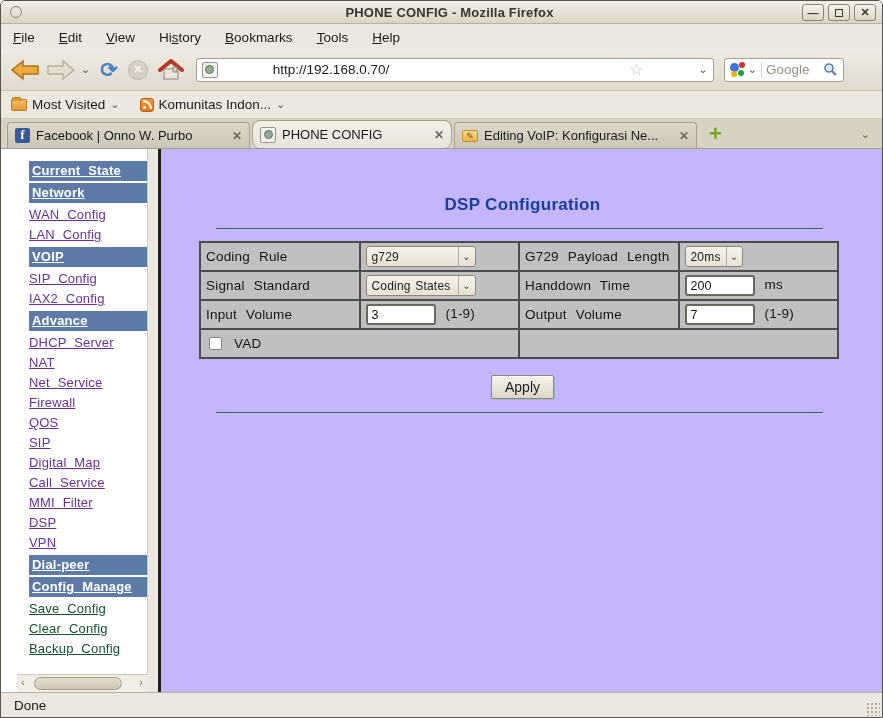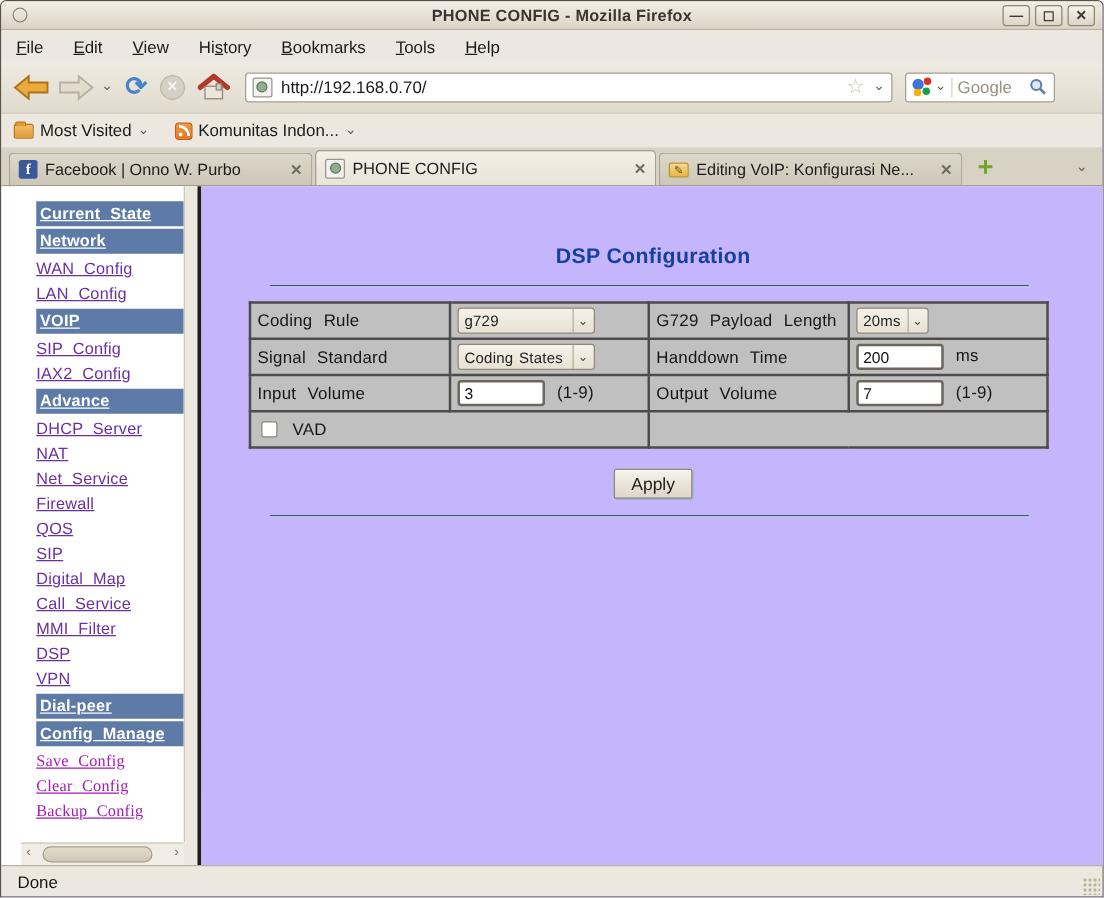--- a/index.html
+++ b/index.html
@@ -33,21 +33,21 @@
   .navbar { position:absolute; top:48px; left:0; width:100%; height:42px;
             background:linear-gradient(#efebe2,#e1dbce); border-bottom:1px solid #ccc5b5;
             display:flex; align-items:center; padding:0 8px; }
   .nav-ico { display:flex; align-items:center; justify-content:center; }
   .chev { font-size:11px; color:#5a554a; line-height:1; }
   .reload-ico { font-size:21px; font-weight:bold; color:#4984c9; margin:0 4px 0 10px; }
   .stop-ico { width:20px; height:20px; border-radius:50%; background:#d2ccc0;
               border:1px solid #b5ad9c; color:#faf8f4; font-size:11px; font-weight:bold;
               display:flex; align-items:center; justify-content:center; opacity:.8; margin:0 6px; }
   .urlbar { height:24px; background:#fff; border:1px solid #a79f8f; border-radius:3px;
-            display:flex; align-items:center; margin-left:12px; width:518px; padding:0 5px; }
+            display:flex; align-items:center; margin-left:12px; width:518px; padding:0 5px;gap:48px; }
   .fav { width:16px; height:16px; border:1px solid #9a9488; border-radius:2px; background:#f4f2ee;
          display:flex; align-items:center; justify-content:center; flex:none; }
   .fav-dot { width:9px; height:9px; border-radius:50%; background:#93ab93; border:1px solid #5d7a5d; }
   .url-text { flex:1; margin-left:7px; font-size:13.5px; color:#1b1a18; border:none; outline:none;
               background:transparent; font-family:inherit; }
   .star { color:#c6bfb0; font-size:16px; line-height:1; }
   .searchbox { height:24px; background:#fff; border:1px solid #a79f8f; border-radius:3px;
                display:flex; align-items:center; margin-left:10px; width:120px; padding:0 5px; }
   .gicon { width:15px; height:15px; position:relative; flex:none; }
   .gicon i { position:absolute; border-radius:50%; }
@@ -79,21 +79,21 @@
                     border:2px solid #fff; border-left:none; border-bottom:none;
                     border-radius:0 9px 0 0; }
 
   
   .tabbar { position:absolute; top:118px; left:0; width:100%; height:30px; background:#d8d2c5;
             border-bottom:1px solid #a39b8b; display:flex; align-items:flex-end;
             padding:0 6px; }
   .tab { height:26px; display:flex; align-items:center; border:1px solid #a89f8e;
          border-bottom:none; border-radius:4px 4px 0 0; padding:0 7px; margin-right:2px; }
   .tab.inactive { background:linear-gradient(#ded8cb,#ccc6b9); width:243px; }
-  .tab.active { background:linear-gradient(#f3efe7,#e9e4d9); width:273px; height:28px; }
+  .tab.active { background:linear-gradient(#f3efe7,#e9e4d9); width:200px; height:28px;border-radius:8px; }
   .tab-label { flex:1; font-size:13px; color:#1c1b19; white-space:nowrap; overflow:hidden;
                margin-left:6px; }
   .tab-close { color:#6e6a61; font-weight:bold; font-size:12px; margin-left:5px; }
   .fb-ico { width:15px; height:15px; background:#3b5998; border-radius:2px; color:#fff;
             font-weight:bold; font-size:12px; font-family:"Liberation Serif",serif;
             display:flex; align-items:center; justify-content:center; flex:none; }
   .edit-ico { width:16px; height:12px; background:linear-gradient(#f6da8a,#e8b548);
               border:1px solid #c09232; border-radius:2px; font-size:9px; line-height:11px;
               text-align:center; color:#6b511a; flex:none; }
   .newtab-btn { color:#74a528; font-size:22px; font-weight:bold; margin:0 0 3px 10px; line-height:1; }
@@ -103,21 +103,21 @@
   .content { position:absolute; top:148px; left:0; width:883px; height:543px; background:#fff; }
 
   .sidebar { position:absolute; left:16px; top:0; width:148px; height:100%; background:#fff; }
   .sidebar-nav { position:absolute; left:0; top:0; right:18px; bottom:18px; overflow:hidden;
                  padding:10px 0 0 12px; }
   .sb-item { font-size:13px; line-height:20px; word-spacing:4px; letter-spacing:0.2px;
              white-space:nowrap; }
   .sb-header { background:#5d7ba6; color:#fff; font-weight:bold; text-decoration:underline;
                width:122px; padding-left:3px; margin:2px 0; }
   .sb-link { color:#6a2fa0; text-decoration:underline; width:fit-content; cursor:pointer; }
-  .sb-link.unvisited { color:#a21caf;font-family:Liberation Serif, serif; }
+  .sb-link.unvisited { color:#14532d; }
 
   .v-scroll { position:absolute; right:0; top:0; width:18px; bottom:18px; background:#f1ede4;
               border-left:1px solid #cdc6b8; }
   .v-thumb { position:absolute; left:2px; right:2px; top:3px; bottom:38px;
              background:linear-gradient(90deg,#e3dccd,#cfc7b6); border:1px solid #a59d8c;
              border-radius:8px; }
   .v-down { position:absolute; left:0; right:0; bottom:2px; text-align:center; font-size:10px;
             color:#7a7364; }
   .h-scroll { position:absolute; left:0; bottom:0; height:18px; right:18px; background:#f1ede4;
               border-top:1px solid #cdc6b8; }

